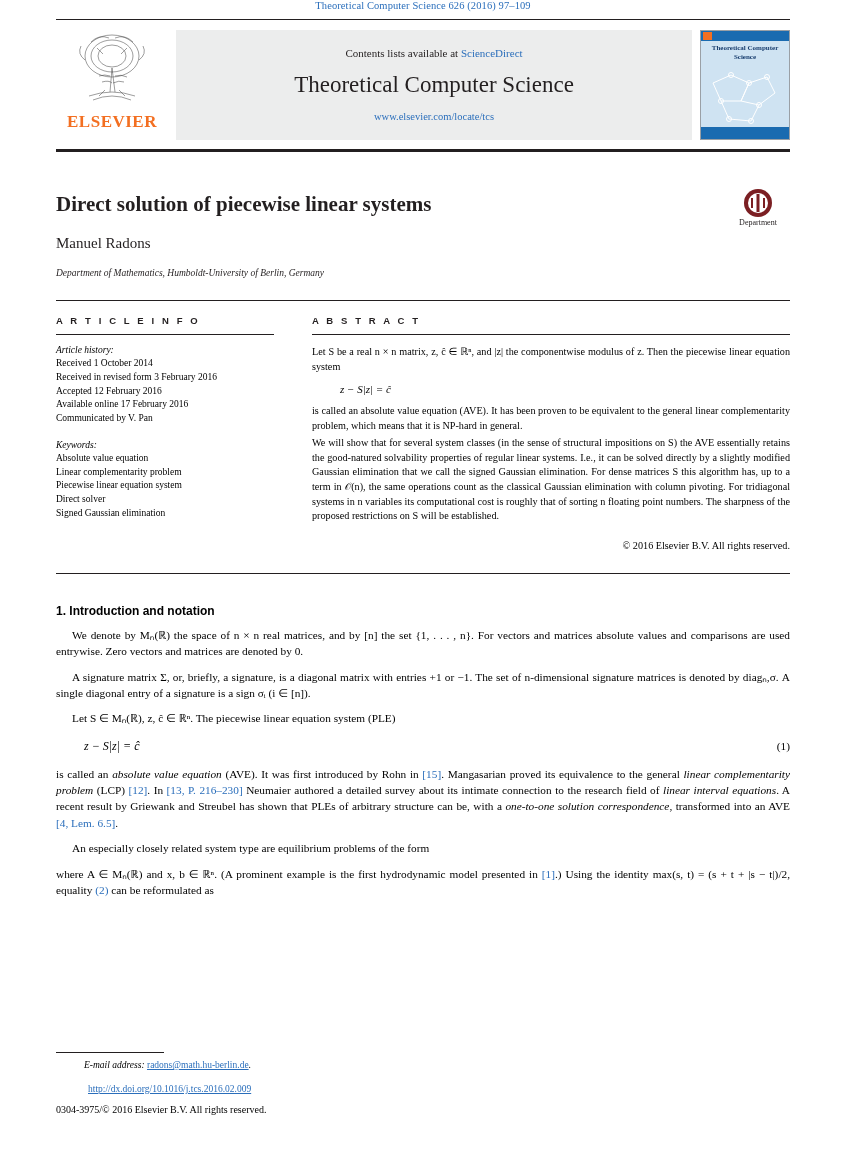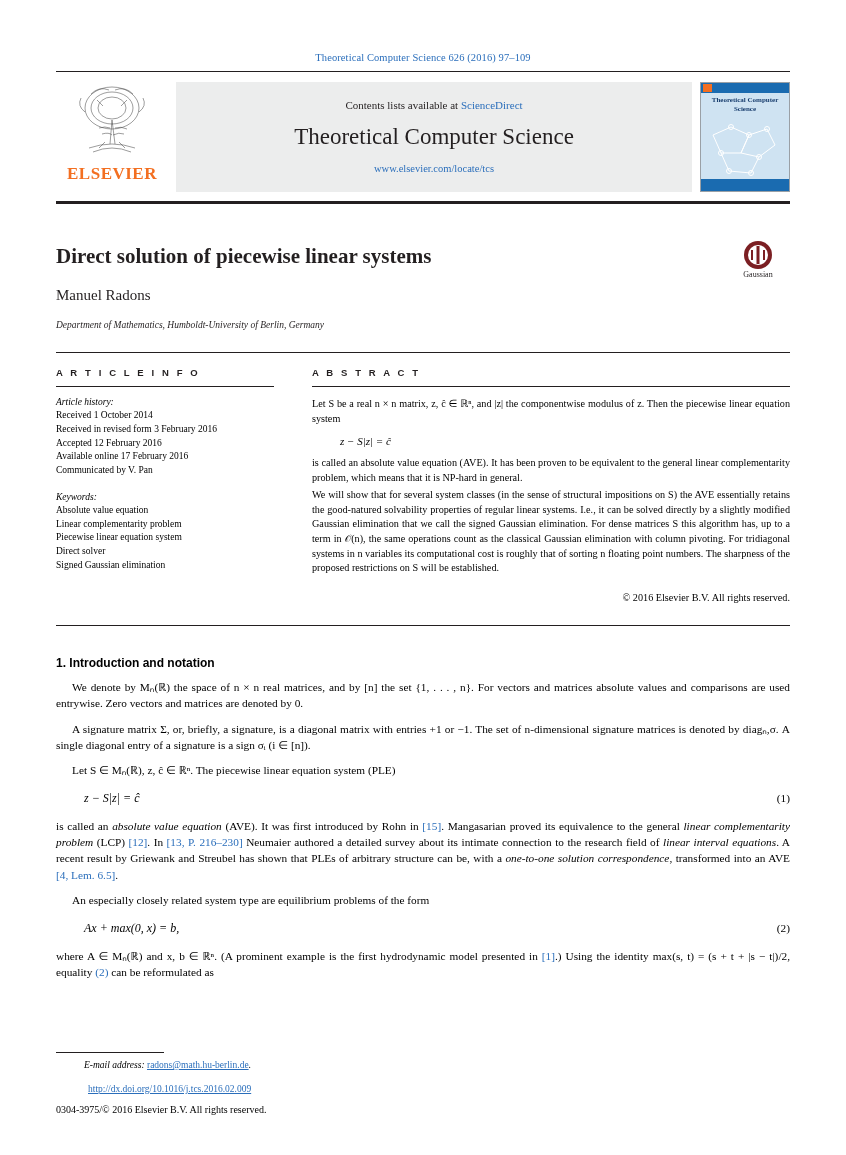--- a/index.html
+++ b/index.html
@@ -16,21 +16,20 @@
     height:1155px;
     margin:0 auto;
     box-sizing:border-box;
     padding:0 56px;
   }
   
   .runhead{
     text-align:center;
     font-size:10.5px;
     color:#2a6ebb;
-    padding-top:52px;
     letter-spacing:0.1px;
   }
   .rule-top{
     border-top:1px solid #231f20;
     margin-top:8px;
   }
   
   .masthead{
     display:flex;
     align-items:stretch;
@@ -354,21 +353,21 @@
     <div class="authors">Manuel Radons</div>
     <div class="affil">Department of Mathematics, Humboldt-University of Berlin, Germany</div>
 
     <div class="crossmark">
       <svg class="cm-mark" width="30" height="30" viewBox="0 0 30 30">
         <circle cx="15" cy="15" r="14" fill="#7b1f23"></circle>
         <circle cx="15" cy="15" r="10" fill="#ffffff"></circle>
         <path d="M15 6 L15 24" stroke="#7b1f23" stroke-width="3"></path>
         <path d="M9 10 L9 20 M21 10 L21 20" stroke="#7b1f23" stroke-width="2"></path>
       </svg>
-      <div class="crossmark-label">Gaussian</div>
+      <div class="crossmark-label">Department</div>
     </div>
   </div>
 
   <div class="rule-mid"></div>
 
   <div class="infoabs">
 
     <div class="col-info">
       <div class="sec-head">A R T I C L E     I N F O</div>
       <div class="sub-rule"></div>
@@ -410,24 +409,20 @@
 
     <div class="eq-row">
       <div class="eq-body">z − S|z| = ĉ</div>
       <div class="eq-num">(1)</div>
     </div>
 
     <p class="body-p"><span>is called an </span><i class="math">absolute value equation</i><span> (AVE). It was first introduced by Rohn in </span><span class="lnk">[15]</span><span>. Mangasarian proved its equivalence to the general </span><i class="math">linear complementarity problem</i><span> (LCP) </span><span class="lnk">[12]</span><span>. In </span><span class="lnk">[13, P. 216–230]</span><span> Neumaier authored a detailed survey about its intimate connection to the research field of </span><i class="math">linear interval equations</i><span>. A recent result by Griewank and Streubel has shown that PLEs of arbitrary structure can be, with a </span><i class="math">one-to-one solution correspondence</i><span>, transformed into an AVE </span><span class="lnk">[4, Lem. 6.5]</span><span>.</span></p>
 
     <p class="body-p indent">An especially closely related system type are equilibrium problems of the form</p>
 
-    <div class="eq-row">
-      <div class="eq-body">Ax + max(0, x) = b,</div>
-      <div class="eq-num">(2)</div>
-    </div>
 
     <p class="body-p"><span>where A ∈ Mₙ(ℝ) and x, b ∈ ℝⁿ. (A prominent example is the first hydrodynamic model presented in </span><span class="lnk">[1]</span><span>.) Using the identity max(s, t) = (s + t + |s − t|)/2, equality </span><span class="lnk">(2)</span><span> can be reformulated as</span></p>
   </div>
 
   <div class="footer">
     <div class="foot-rule"></div>
     <div class="foot-mail"><em>E-mail address:</em> <span class="lnk" style="text-decoration:underline">radons@math.hu-berlin.de</span><span>.</span></div>
     <div class="doi">http://dx.doi.org/10.1016/j.tcs.2016.02.009</div>
     <div class="issn">0304-3975/© 2016 Elsevier B.V. All rights reserved.</div>
   </div>

